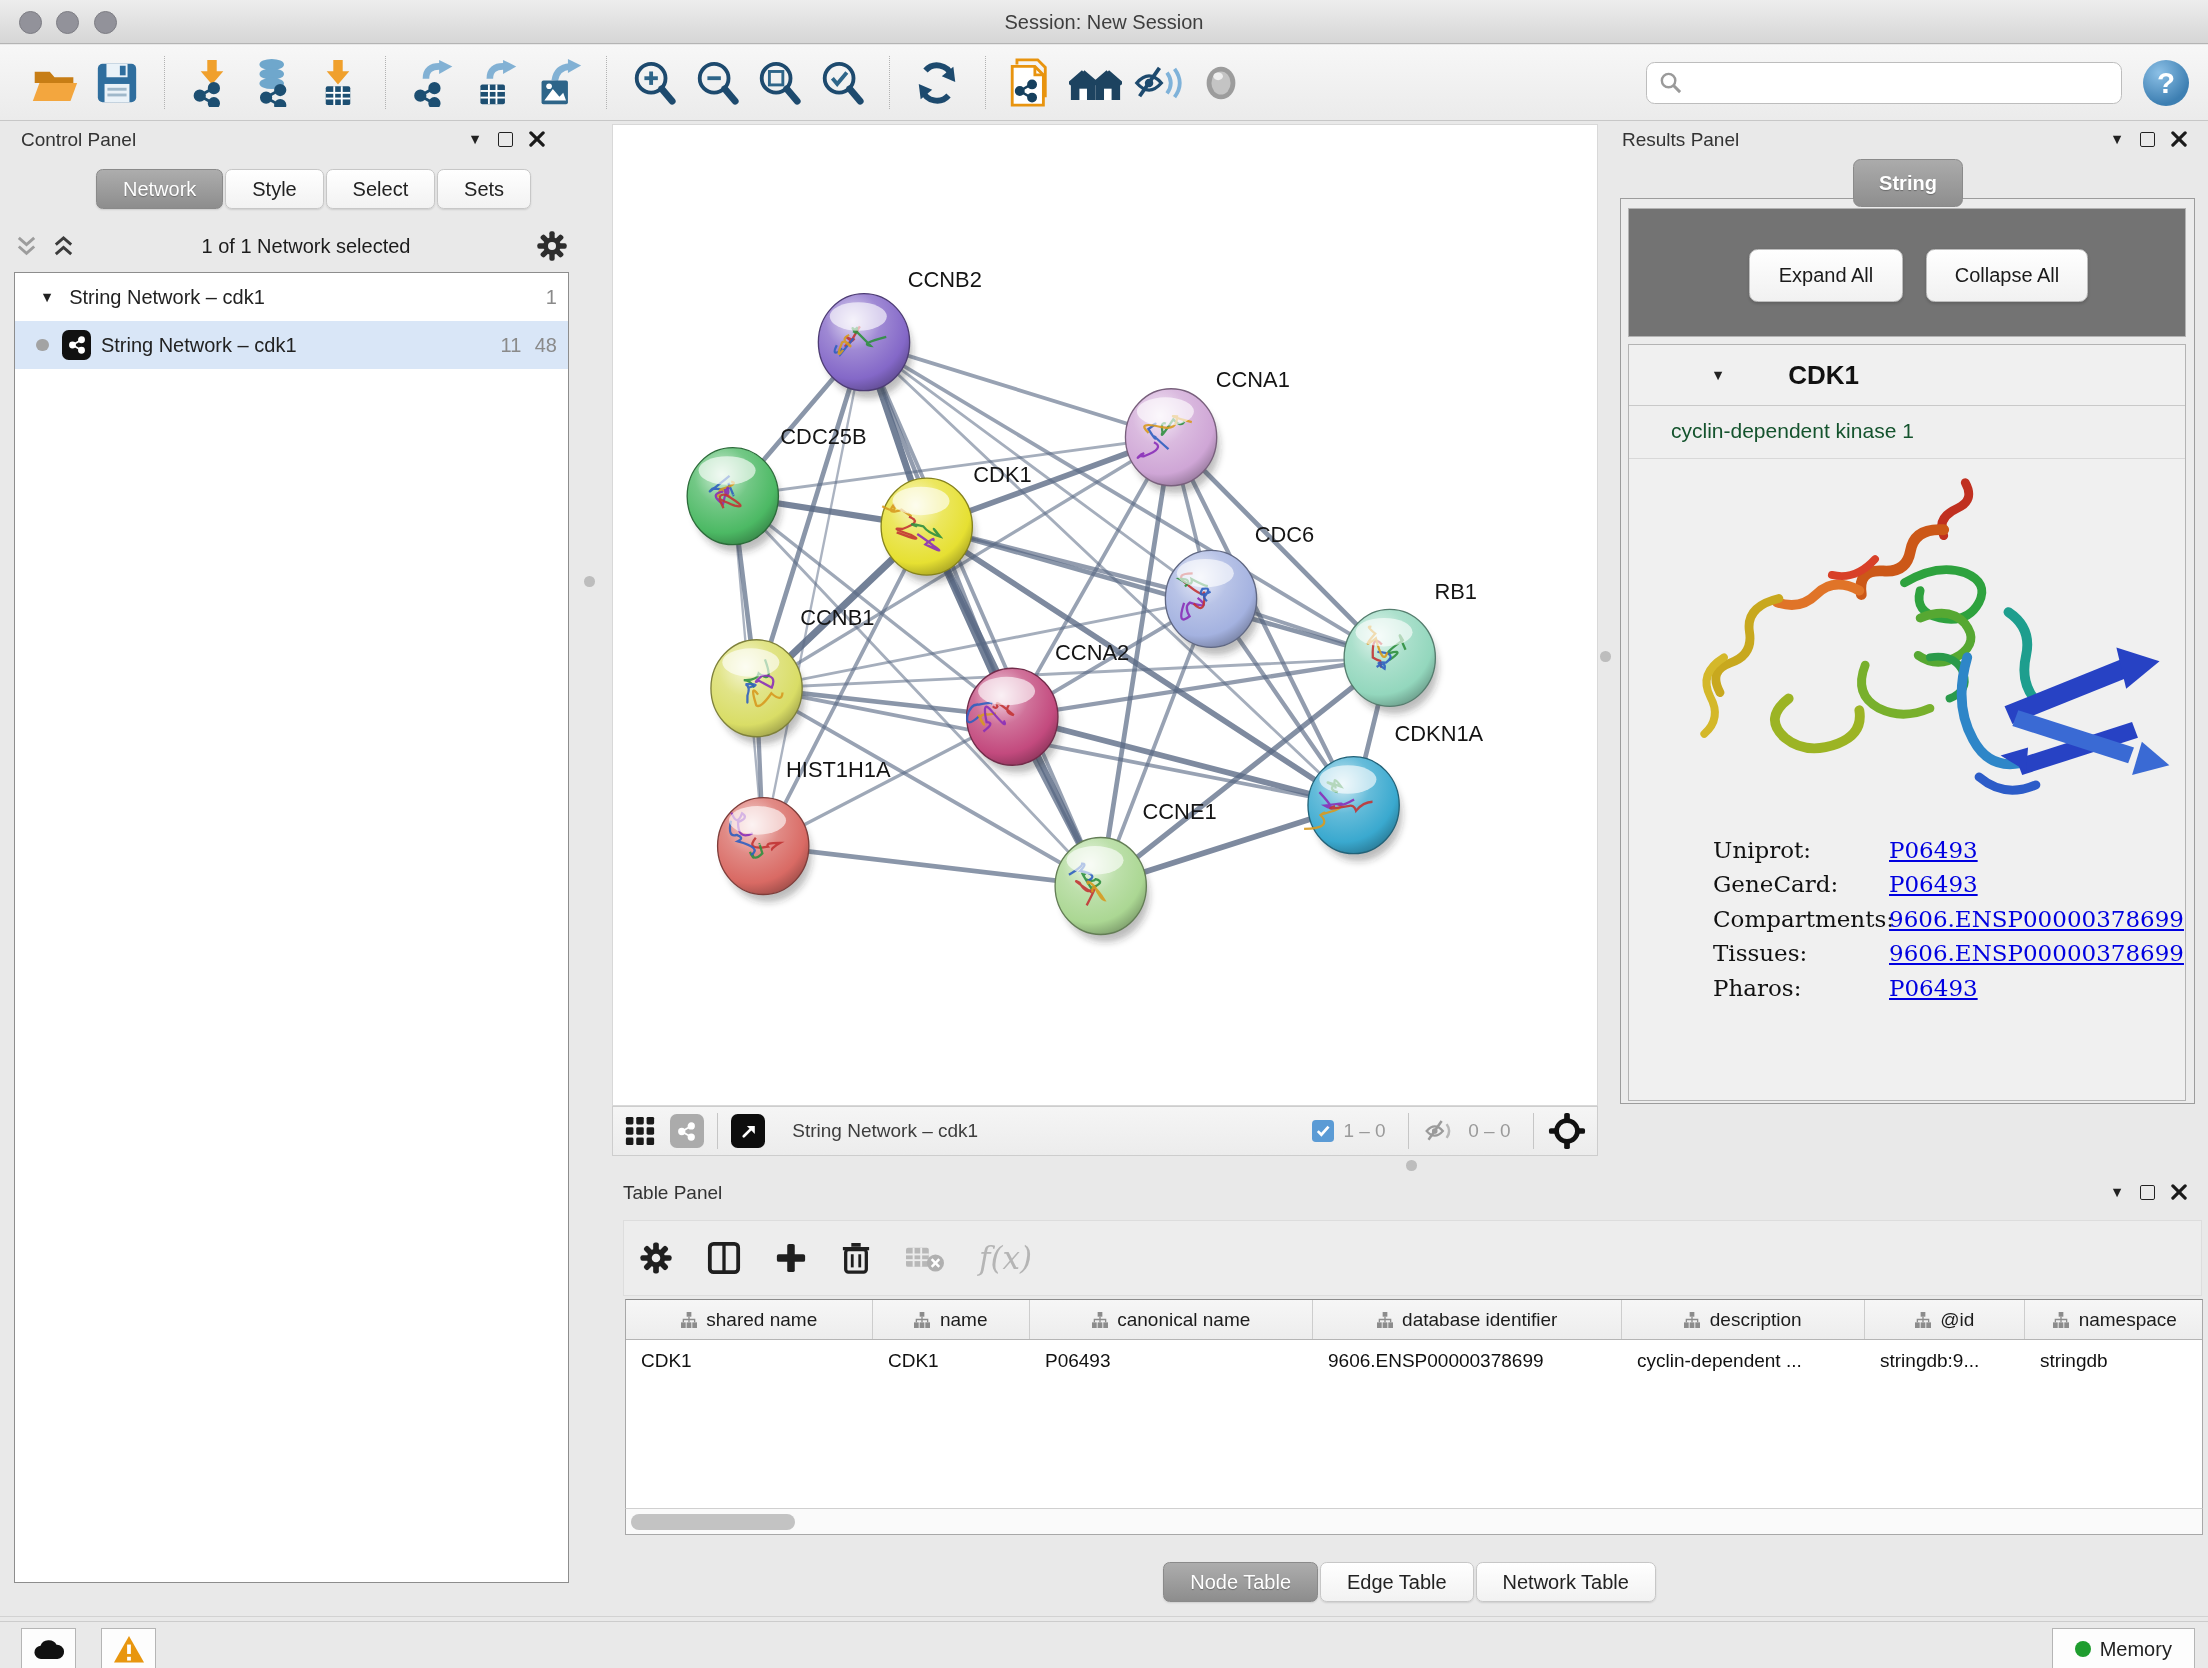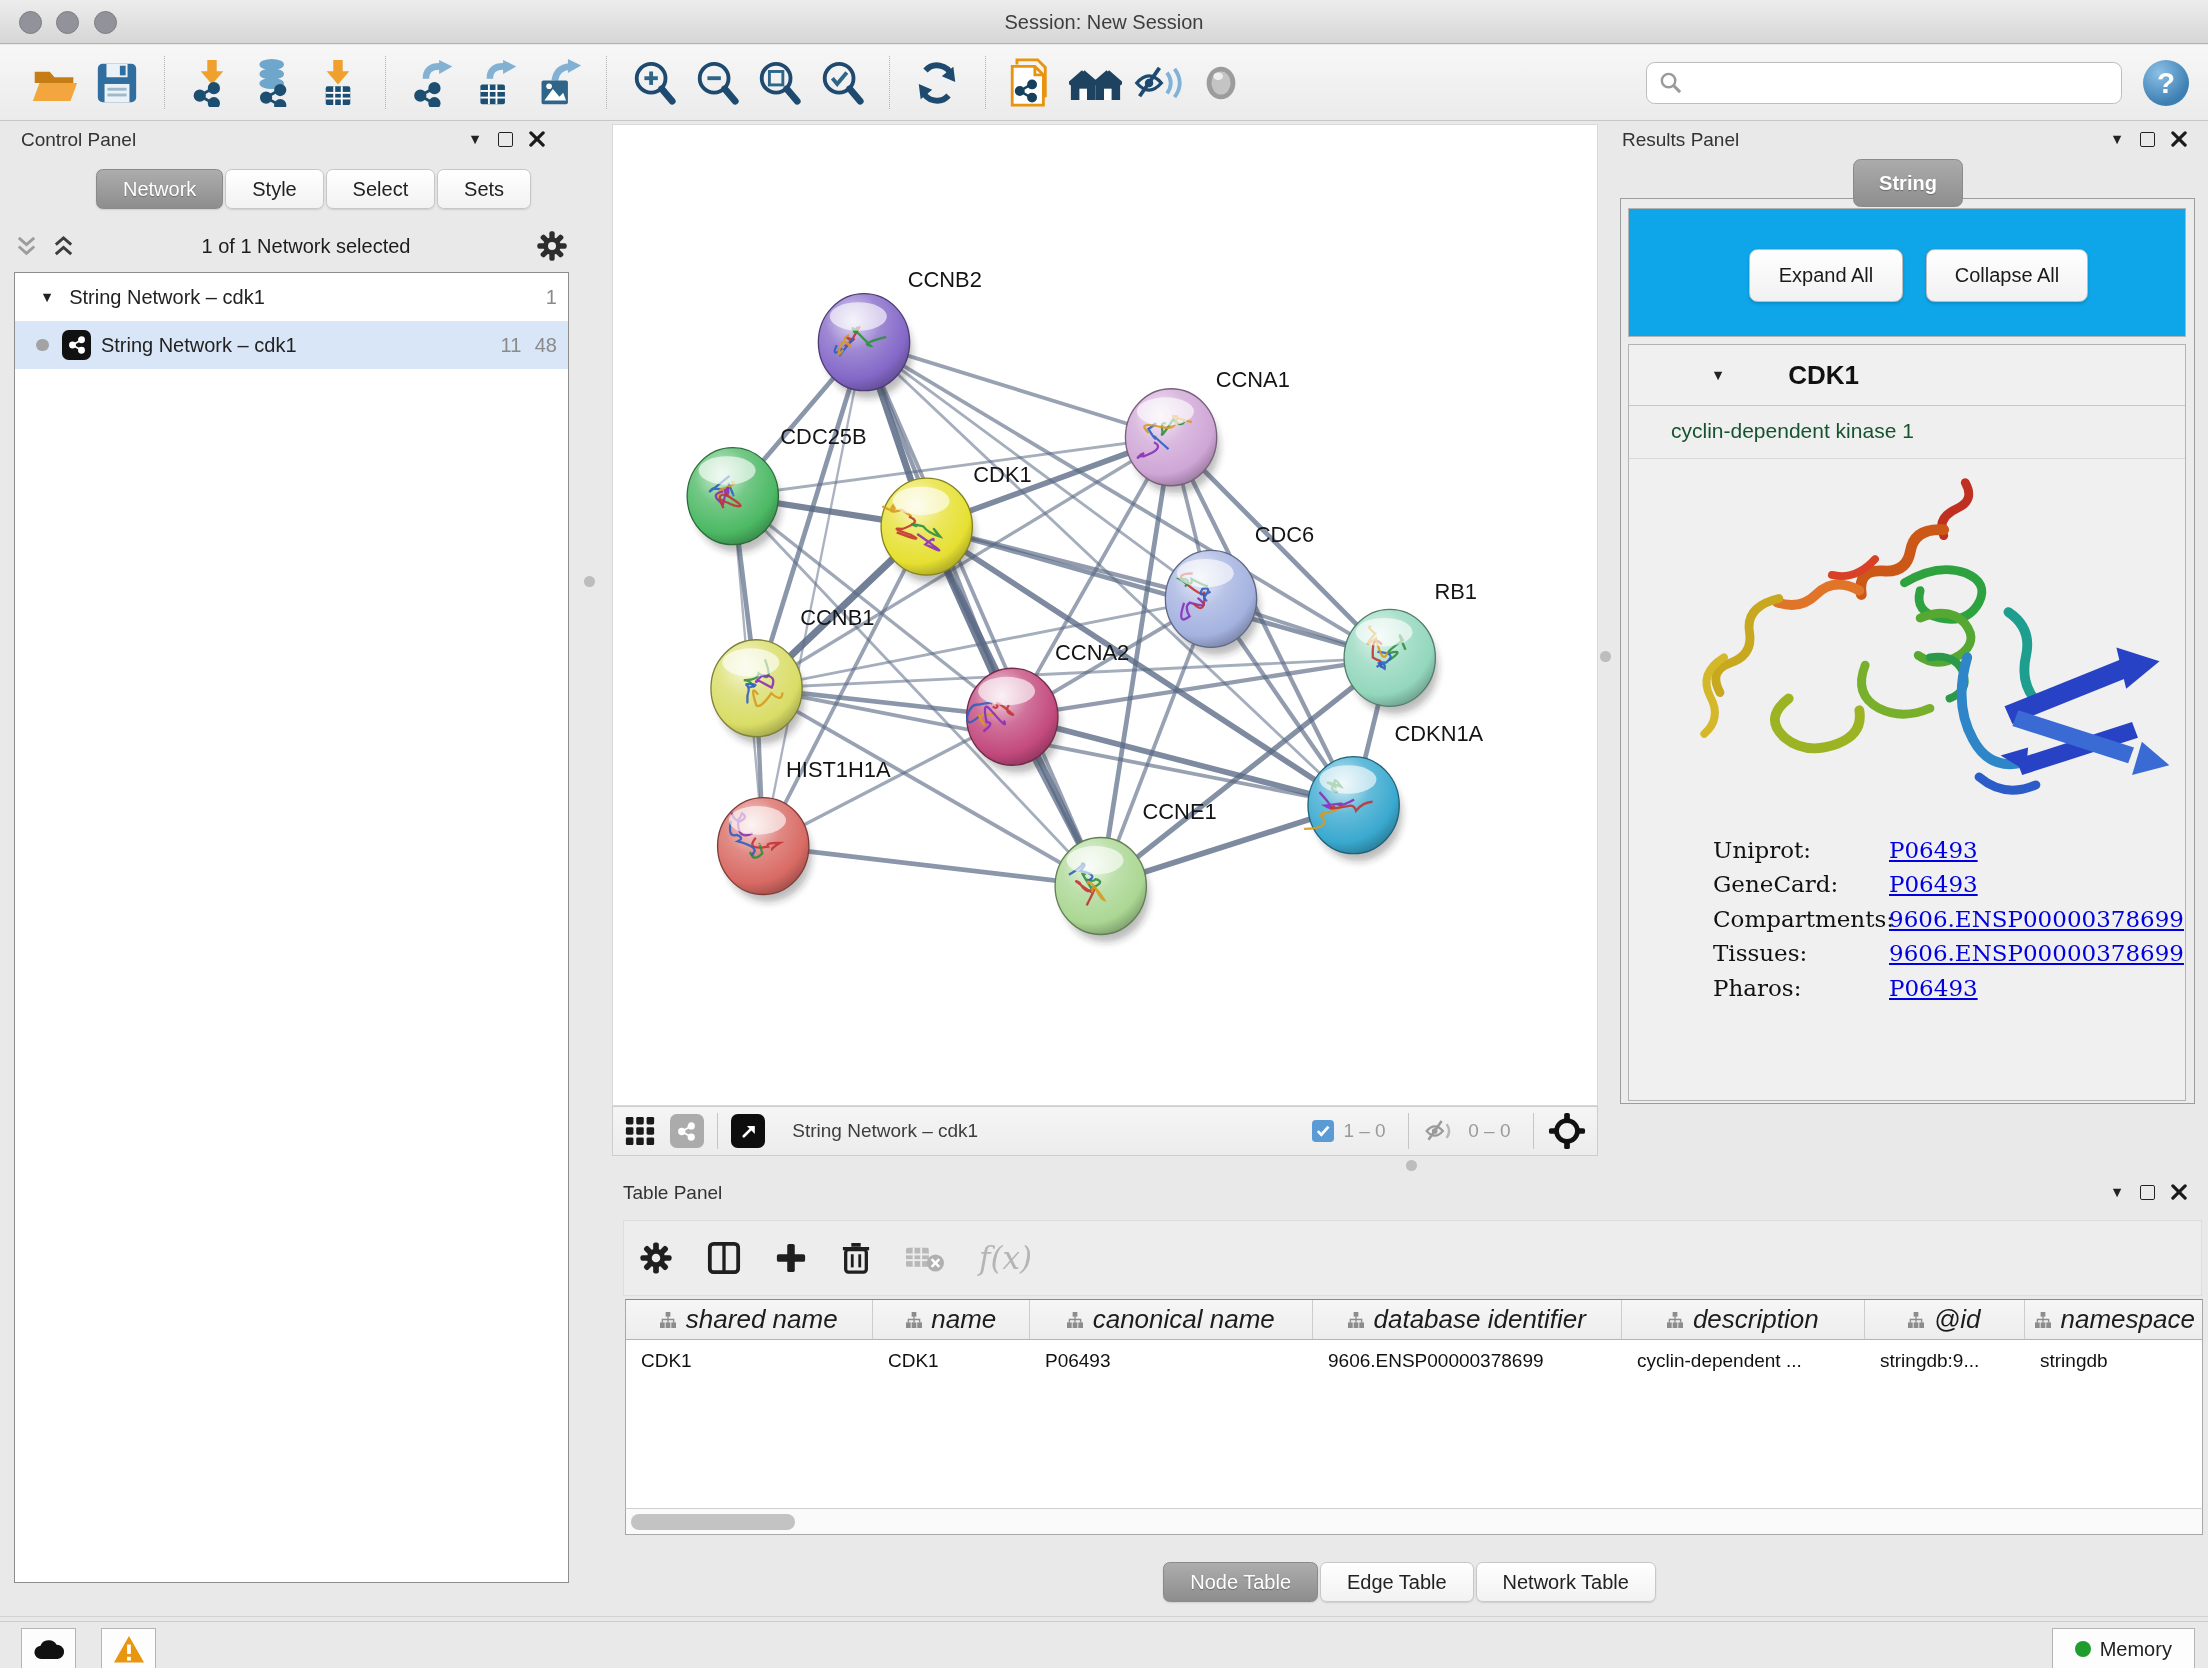--- a/index.html
+++ b/index.html
@@ -75,21 +75,21 @@
             align-items:center; justify-content:center; }
 
   
   .rp-outer { position:absolute; left:1620px; top:198px; width:575px; height:906px;
               border:1.9px solid #9c9c9c; background:#ececec; }
   .rp-tab { position:absolute; left:1853px; top:159px; width:110px; height:48px;
             background:linear-gradient(#ababab,#8e8e8e); border:1px solid #8a8a8a; border-radius:7.6px;
             color:#fff; font-size:20px; display:flex; align-items:center; justify-content:center;
             text-shadow:0 1px 1px rgba(0,0,0,.3); z-index:3;font-weight:bold; }
   .rp-btnbox { position:absolute; left:1628px; top:208px; width:558px; height:129px;
-               border:1px solid #b3b3b3; background:#0ea5e9; }
+               border:1px solid #b3b3b3; background:#737373; }
   .btn-white { position:absolute; height:53px; background:linear-gradient(#ffffff,#f1f1f1);
                border:1px solid #bdbdbd; border-radius:8.6px; font-size:20px; color:#1a1a1a;
                display:flex; align-items:center; justify-content:center;
                box-shadow:0 1.9px 2.9px rgba(0,0,0,.15); }
   .rp-cdkbox { position:absolute; left:1628px; top:344px; width:558px; height:757px;
                border:1px solid #b3b3b3; background:#f0f0f0; }
   .rp-cdkhead { height:61px; display:flex; align-items:center; border-bottom:1px solid #c9c9c9; }
   .rp-cdkhead .tri { margin-left:82px; }
   .rp-cdkhead .nm { font-size:26px; font-weight:bold; margin-left:63px; color:#111; }
   .rp-desc { border-bottom:1px solid #d8d8d8; padding:13.3px 0 15px 42px; font-size:21px; color:#14532d;
@@ -103,22 +103,22 @@
   
   .tp-toolbar { position:absolute; left:623px; top:1220px; width:1579px; height:76px;
                 background:#ededed; border:1px solid #dddddd; display:flex; align-items:center;
                 padding:0 15px; }
   .tp-toolbar .ic { margin-right:34px; display:flex; align-items:center; }
   .fx { font-family:"DejaVu Serif", serif; font-style:italic; font-size:31px; color:#b5b5b5; }
   .dtable { position:absolute; left:625px; top:1299px; width:1578px; height:236px;
             background:#fff; border:1px solid #a8a8a8; border-top:1.9px solid #8a8a8a; overflow:hidden; }
   .thead { display:flex; height:40px; background:linear-gradient(#f6f6f6,#ededed);
            border-bottom:1px solid #b5b5b5; }
-  .th { display:flex; align-items:center; justify-content:center; gap:9.5px; font-size:26px;
-        color:#1c1c1c; border-right:1px solid #cdcdcd; overflow:hidden; white-space:nowrap; flex-shrink:0;font-style:italic; }
+  .th { display:flex; align-items:center; justify-content:center; gap:9.5px; font-size:19px;
+        color:#1c1c1c; border-right:1px solid #cdcdcd; overflow:hidden; white-space:nowrap; flex-shrink:0; }
   .trowd { display:flex; height:42px; }
   .td { display:flex; align-items:center; padding-left:15px; font-size:19px; color:#111;
         overflow:hidden; white-space:nowrap; flex-shrink:0; }
   .hscroll { position:absolute; left:625px; top:1508px; width:1578px; height:27px;
              background:#fafafa; border:1px solid #a8a8a8; border-top:1px solid #d0d0d0; }
   .hthumb { position:absolute; left:4.8px; top:4.8px; width:164px; height:16px; border-radius:8.6px; background:#c3c3c3; }
   .tp-tabs { position:absolute; left:613px; top:1562px; width:1595px; display:flex; justify-content:center; }
 
   .botline { position:absolute; left:0; top:1616px; width:2208px; border-top:1px solid #d2d2d2; }
   .botline2 { position:absolute; left:0; top:1621px; width:2208px; border-top:1px solid #cccccc; }

